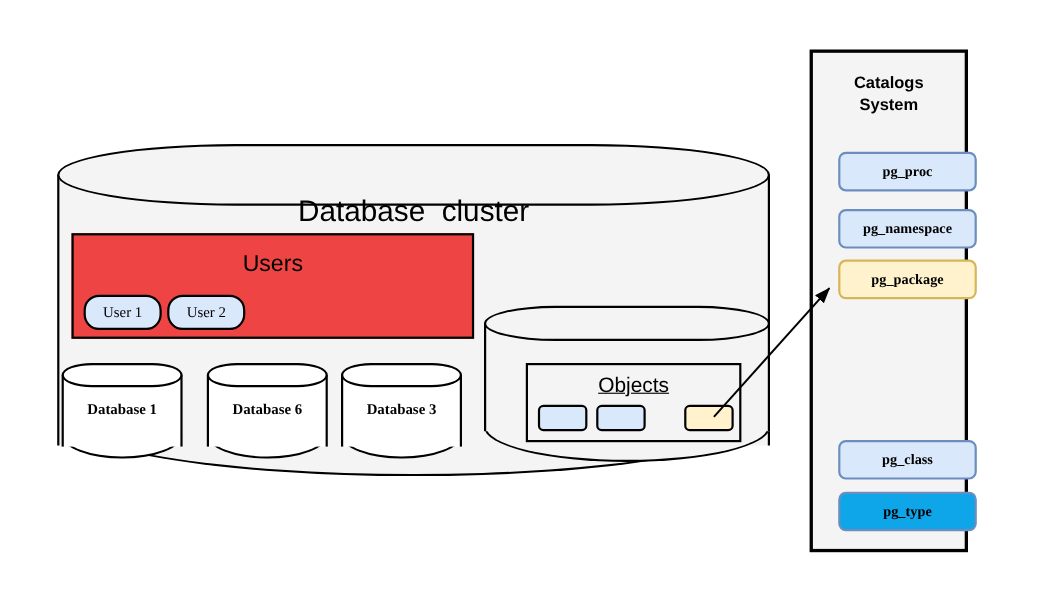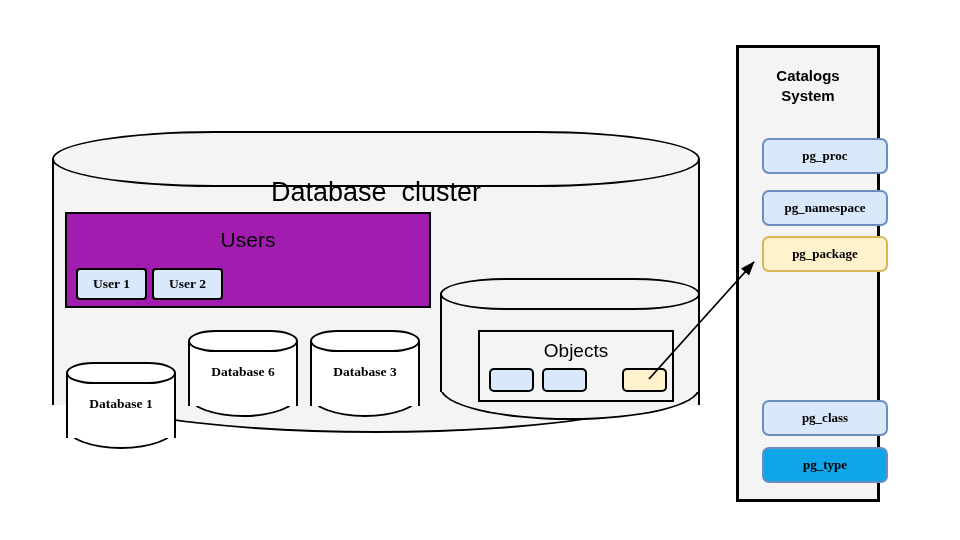--- a/index.html
+++ b/index.html
@@ -70,21 +70,21 @@
     z-index: 5;
   }
 
   
   .users-box {
     position: absolute;
     left: 65px;
     top: 212px;
     width: 366px;
     height: 96px;
-    background: #a21caf;
+    background: #ef4444;
     border: 2px solid #000;
     box-sizing: border-box;
     z-index: 6;
   }
   .users-title {
     position: absolute;
     top: 14px;
     left: 0;
     width: 100%;
     text-align: center;
@@ -98,27 +98,27 @@
     width: 348px;
     height: 32px;
   }
   .user-chip {
     position: absolute;
     top: 0;
     width: 71px;
     height: 32px;
     background: #dae8fc;
     border: 2px solid #000;
-    border-radius: 4px;
+    border-radius: 14px;
     box-sizing: border-box;
     display: flex;
     align-items: center;
     justify-content: center;
     font-family: "Liberation Serif", serif;
-    font-weight: bold;
+    font-weight: normal;
     font-size: 13.5px;
     color: #000;
   }
 
   
   .db-cyl {
     position: absolute;
     width: 110px;
     height: 87px;
     z-index: 6;
@@ -225,20 +225,21 @@
     z-index: 8;
   }
   .obj-title {
     position: absolute;
     left: 0;
     top: 8px;
     width: 100%;
     text-align: center;
     font-size: 19px;
     color: #000;
+    text-decoration: underline;
   }
   .obj-chip {
     position: absolute;
     top: 36px;
     width: 45px;
     height: 24px;
     border: 2px solid #000;
     border-radius: 5px;
     box-sizing: border-box;
   }
@@ -309,21 +310,21 @@
 
   <div class="users-box">
     <div class="users-title">Users</div>
     <div class="user-row" id="user-row">
         <div class="user-chip" style="left: 0px;">User 1</div>
         <div class="user-chip" style="left: 76px;">User 2</div>
       </div>
   </div>
 
   <div id="db-host">
-      <div class="db-cyl" style="left: 66px; top: 330px; margin-top: 32px;">
+      <div class="db-cyl" style="left: 56px; top: 330px;">
         <div class="bot"></div>
         <div class="b"></div>
         <div class="top"></div>
         <div class="lbl">Database 1</div>
       </div>
       <div class="db-cyl" style="left: 188px; top: 330px;">
         <div class="bot"></div>
         <div class="b"></div>
         <div class="top"></div>
         <div class="lbl">Database 6</div>

